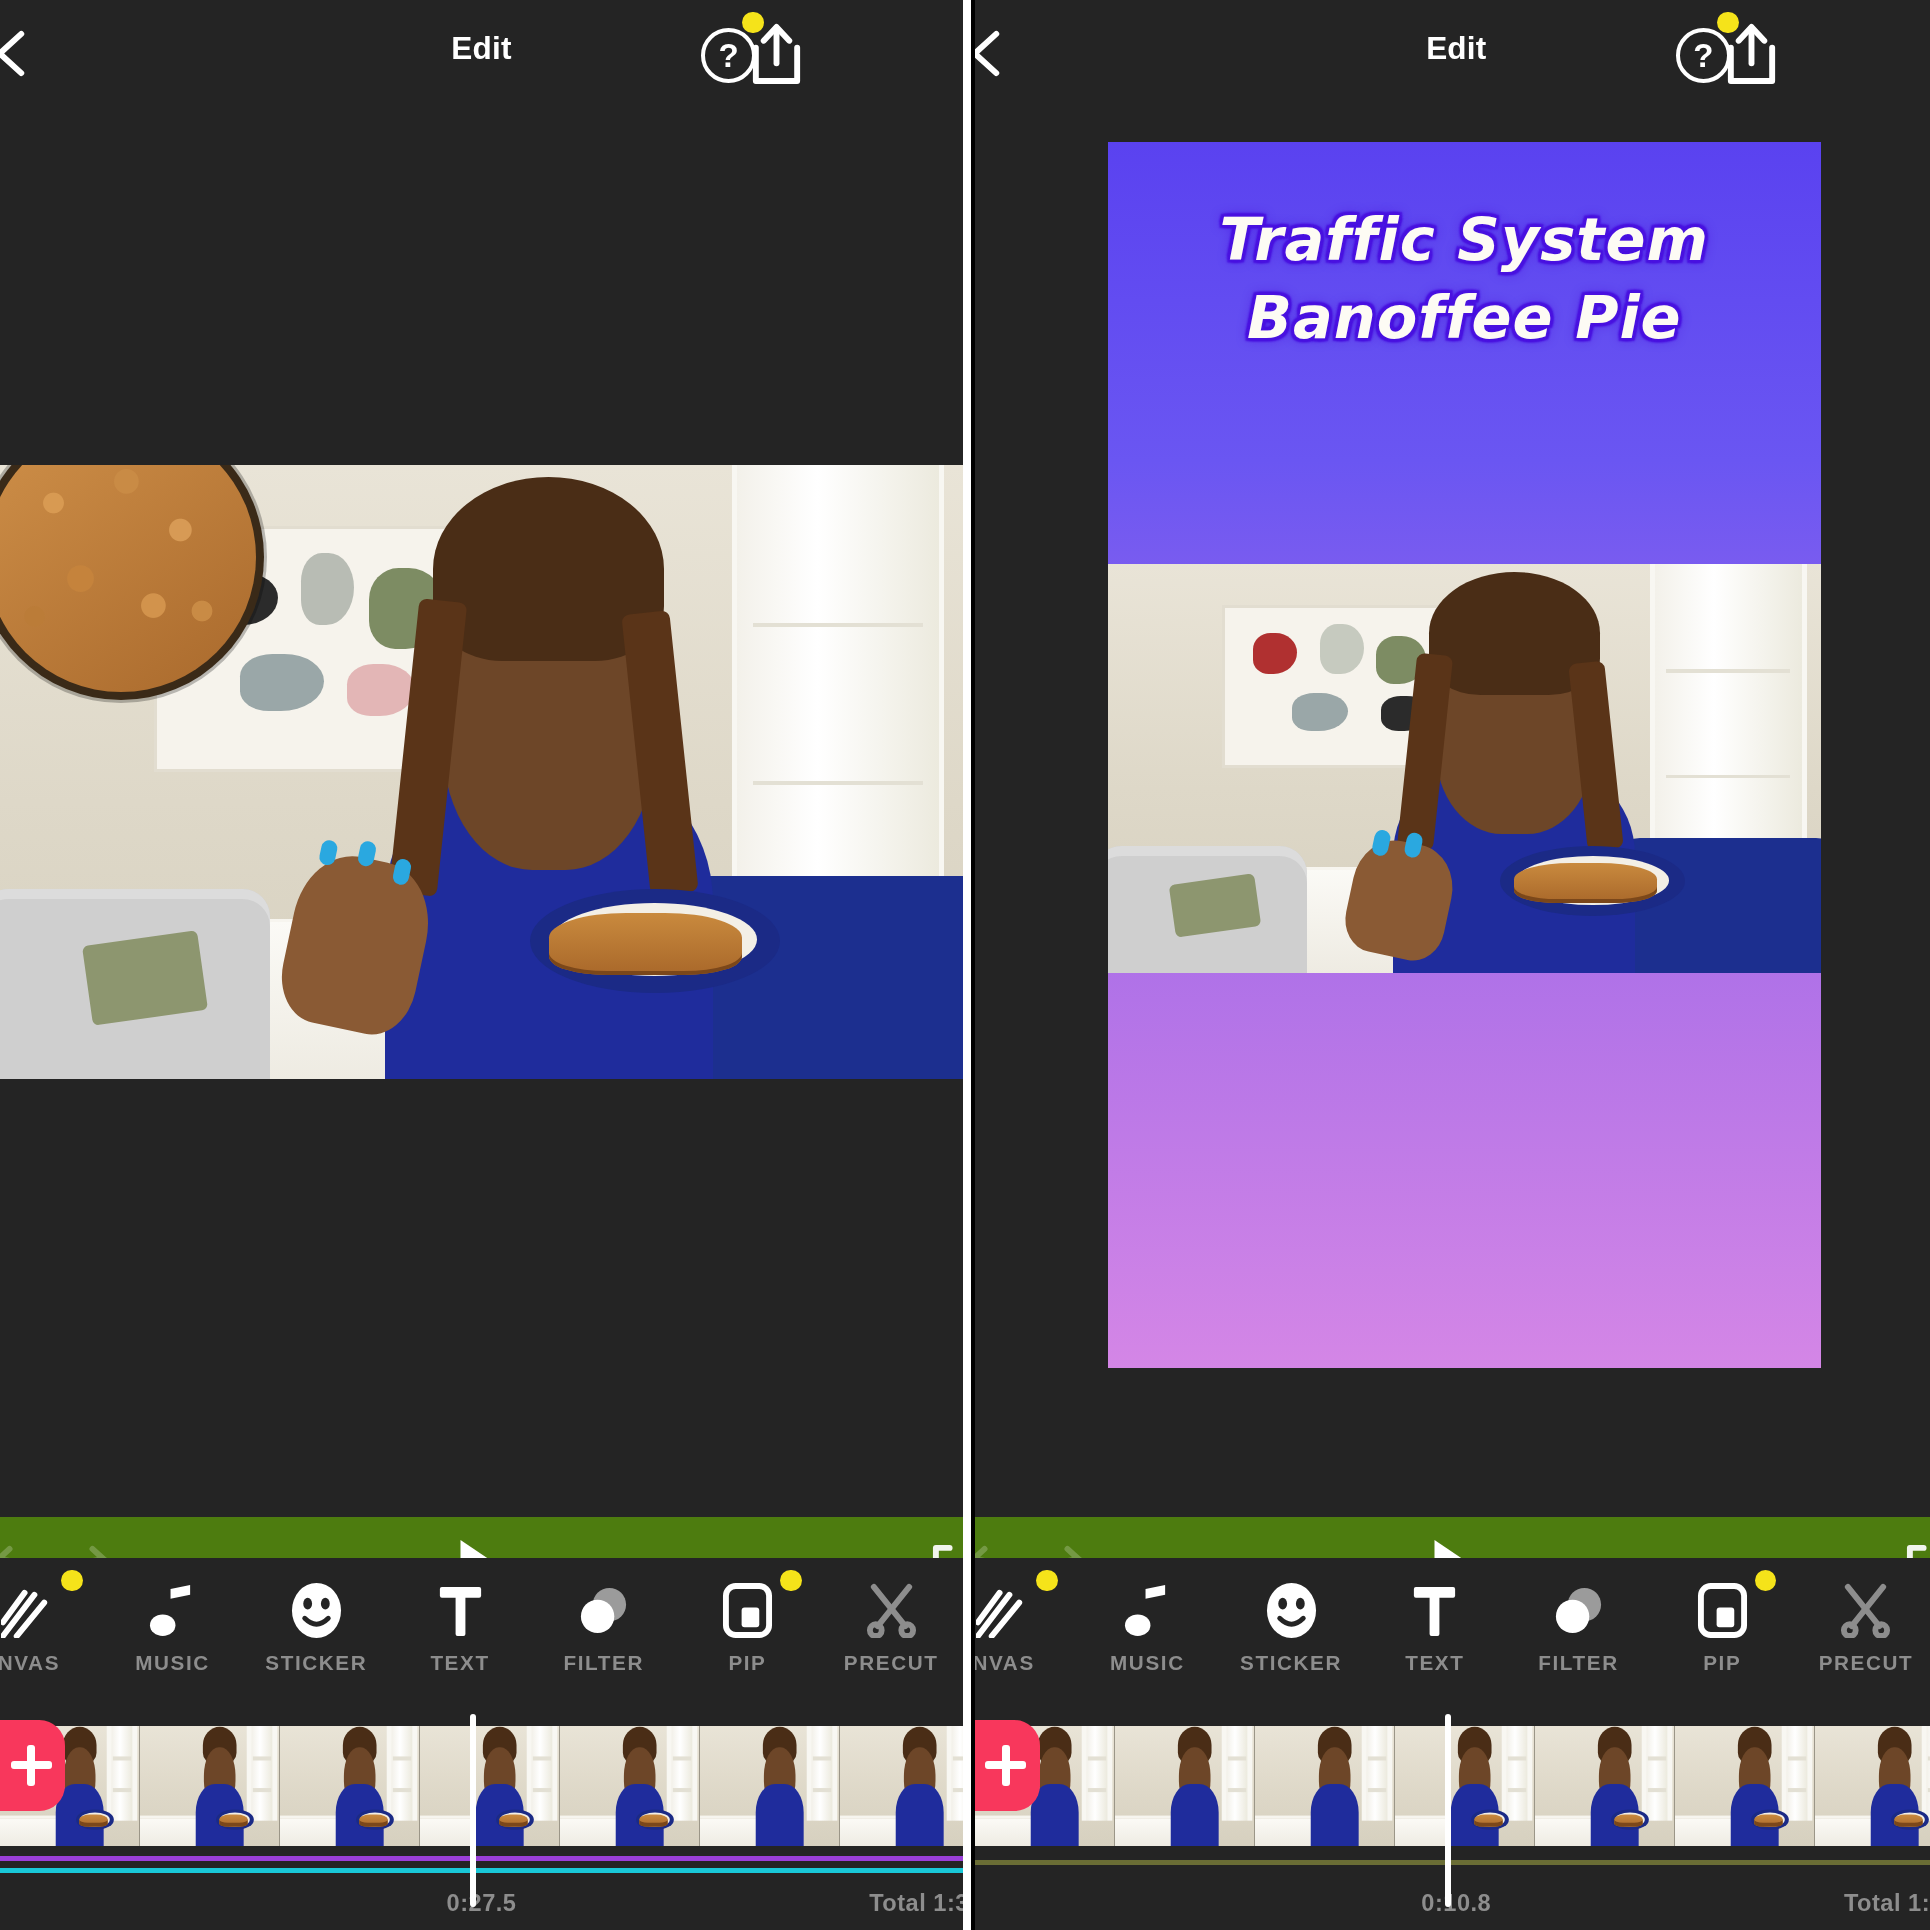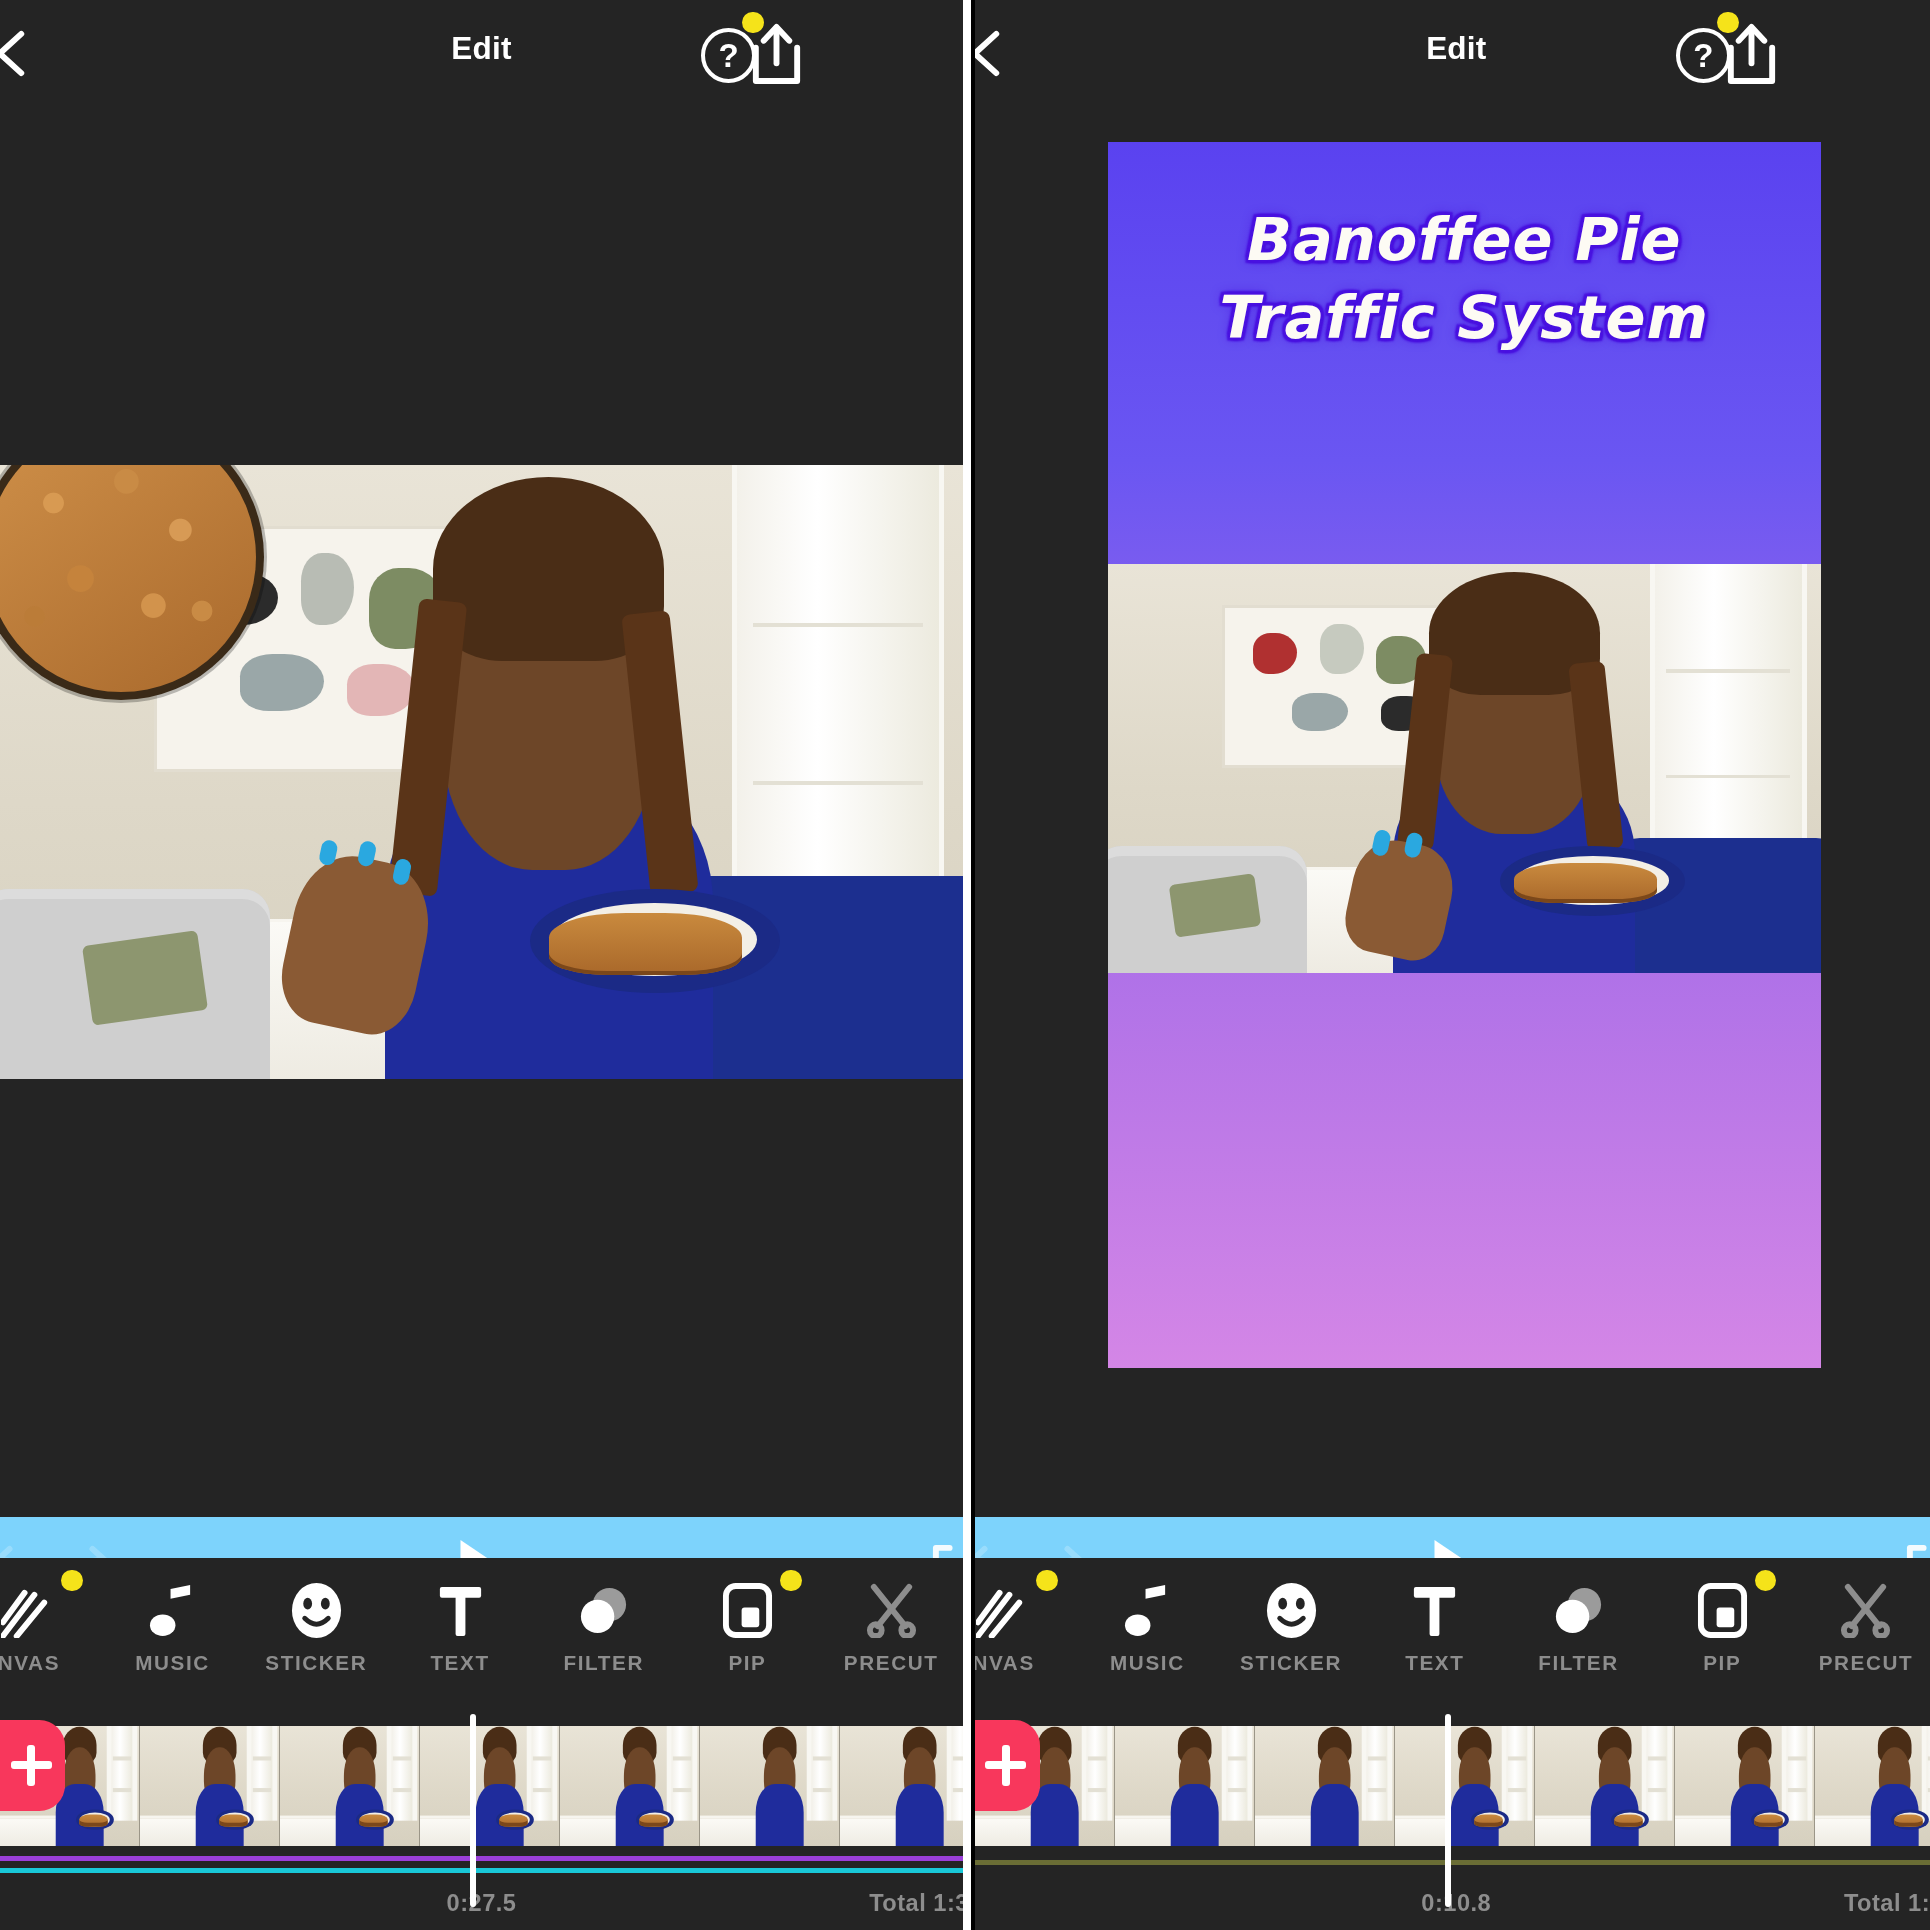--- a/index.html
+++ b/index.html
@@ -6,21 +6,21 @@
   html, body {
     width: 1931px; height: 1931px;
     background: #000;
     font-family: "Liberation Sans", sans-serif;
     overflow: hidden;
   }
   .screens { display: flex; width: 1931px; height: 1931px; }
   .panel {
     position: relative;
     width: 963px; height: 1931px;
-    background: #7dd3fc;
+    background: #4d7c0f;
     overflow: hidden;
     flex: 0 0 auto;
   }
   .panel.right { margin-left: 3.9px; width: 963px; }
   .divider { width: 7.9px; height: 1931px; background: #ffffff; flex: 0 0 auto; }
 
   
   .header {
     position: absolute; top: 0; left: 0; right: 0; height: 106px;
     background: #242424;
@@ -560,22 +560,22 @@
           <path d="M10 26 L10 60 L52 60 L52 26" fill="none" stroke="#fff" stroke-width="6" stroke-linejoin="round" stroke-linecap="round"></path>
           <path d="M31 42 L31 6" fill="none" stroke="#fff" stroke-width="6" stroke-linecap="round"></path>
           <path d="M18 19 L31 5 L44 19" fill="none" stroke="#fff" stroke-width="6" stroke-linecap="round" stroke-linejoin="round"></path>
         </svg>
       </div>
     </div>
 
     <div class="stage">
       <div class="canvas-right">
         <div class="canvas-title">
+          <div class="line l3">Traffic System</div>
           <div class="line l2">Banoffee Pie</div>
-          <div class="line l3">Traffic System</div>
         </div>
         <div class="video-right">
           <div class="scene">
             <div class="wall"></div>
             <div class="artwork">
               <div class="artblob" style="left:10%;top:16%;width:16%;height:26%;background:#b03030;"></div>
               <div class="artblob" style="left:34%;top:10%;width:16%;height:32%;background:#c6cabf;"></div>
               <div class="artblob" style="left:54%;top:18%;width:18%;height:30%;background:#7d8c63;"></div>
               <div class="artblob" style="left:76%;top:14%;width:14%;height:26%;background:#2d2d2d;"></div>
               <div class="artblob" style="left:24%;top:54%;width:20%;height:24%;background:#9aa7a8;"></div>

